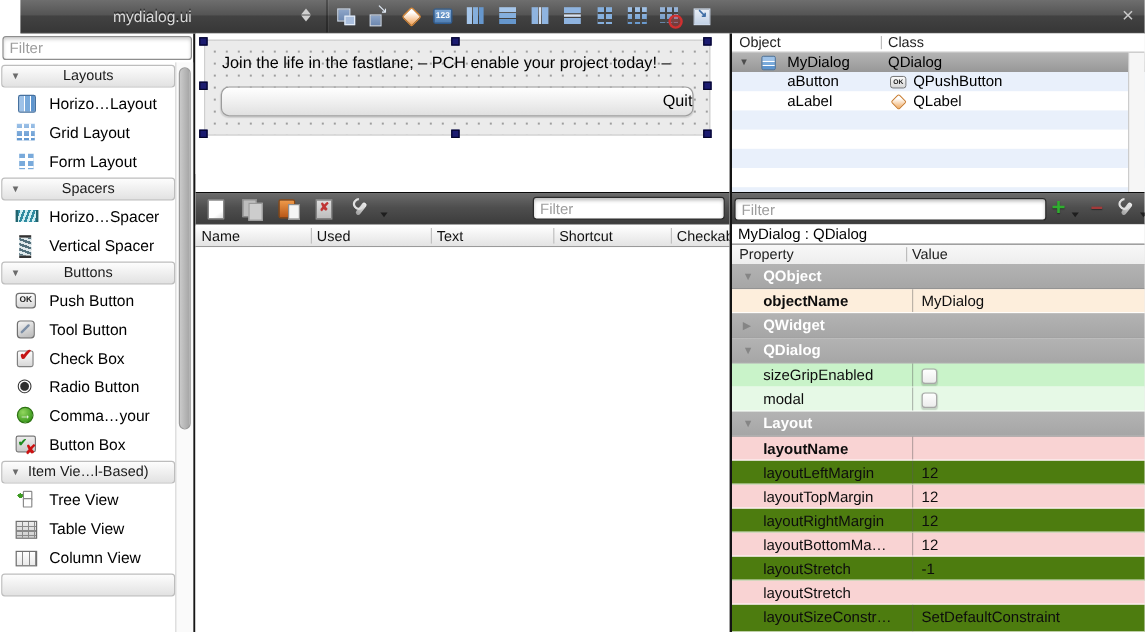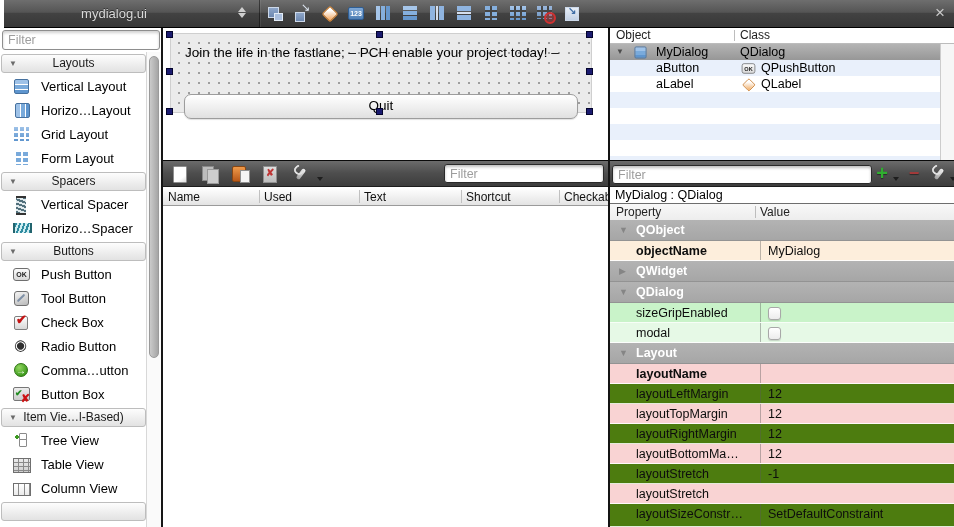--- a/index.html
+++ b/index.html
@@ -1,20 +1,20 @@
 <!DOCTYPE html>
 <html><head>
 <meta charset="utf-8">
 <style>
   html,body{margin:0;padding:0;background:#888;}
   .app{position:relative;width:954px;height:527px;background:#fff;overflow:hidden;
        font-family:"Liberation Sans",sans-serif;-webkit-font-smoothing:antialiased;}
 
   
-  .titlebar{position:absolute;left:4px;top:0;right:0;height:27px;
+  .titlebar{position:absolute;left:17px;top:0;right:0;height:27px;
     background:linear-gradient(#6e6e6e,#555 45%,#424242 50%,#373737);
     border-bottom:1px solid #000;}
   .tb-title{position:absolute;left:30px;top:6px;width:160px;text-align:center;
     color:#d9d9d9;font-size:13px;text-shadow:0 -1px 0 rgba(0,0,0,.5);}
   .tb-spinner{position:absolute;left:234px;top:6px;width:10px;}
   .tb-spinner i{display:block;width:0;height:0;border-left:4px solid transparent;border-right:4px solid transparent;margin:1px 0;}
   .tb-spinner .up{border-bottom:5px solid #cfcfcf;}
   .tb-spinner .dn{border-top:5px solid #cfcfcf;}
   .tb-sep{position:absolute;left:255px;top:0;width:1px;height:27px;background:rgba(0,0,0,.45);box-shadow:1px 0 0 rgba(255,255,255,.08);}
   .tb-icons{position:absolute;left:262px;top:4px;display:flex;gap:9px;}
@@ -93,22 +93,22 @@
   .ic-column-view::before{content:"";position:absolute;left:0;top:3px;width:16px;height:11px;border:1px solid #6f6f6f;background-image:repeating-linear-gradient(to right,transparent 0 4.5px,#8a8a8a 4.5px 5.5px),linear-gradient(#fff,#eaeaea);}
   .ic-label-tag::before{content:"";position:absolute;left:3px;top:3px;width:10px;height:10px;background:linear-gradient(135deg,#fff 25%,#f0a95e);border:1px solid #c87b2e;border-radius:2px;transform:rotate(45deg);}
 
   
   .center{position:absolute;left:163px;top:28px;width:445px;bottom:0;background:#fff;}
   .form-editor{position:absolute;left:0;top:0;right:0;height:117px;background:#fff;}
   .dialog{position:absolute;left:7px;top:5px;width:420px;height:78px;background-color:#ebebeb;
     background-image:radial-gradient(circle,#9e9e9e 0.9px,transparent 1.1px);background-size:10px 10px;background-position:3px 4px;
     border:1px solid #cfcfcf;}
   .dialog-label{position:absolute;left:14px;top:11px;right:8px;font-size:13.5px;color:#000;white-space:nowrap;}
-  .dialog-btn{position:absolute;left:13px;top:60px;right:13px;height:23px;border:1px solid #9c9c9c;border-radius:7px;
-    background:linear-gradient(#ffffff,#ededed 60%,#e0e0e0);text-align:center;font-size:13.5px;line-height:22px;color:#000;
+  .dialog-btn{position:absolute;left:13px;top:38px;right:13px;height:23px;border:1px solid #9c9c9c;border-radius:7px;
+    background:linear-gradient(#ffffff,#ededed 60%,#e0e0e0);text-align:right;font-size:13.5px;line-height:22px;color:#000;
     box-shadow:0 1px 1px rgba(0,0,0,.12);}
   .handle{position:absolute;width:7px;height:7px;background:#1b1b70;border:1px solid #04042c;box-sizing:border-box;}
 
   .action-editor{position:absolute;left:0;right:0;top:132px;bottom:0;}
   .ae-toolbar{position:absolute;left:0;right:0;top:0;height:27px;border-top:1px solid #0a0a0a;border-bottom:1px solid #1d1d1d;
     background:linear-gradient(#6b6b6b,#4e4e4e 48%,#3d3d3d);display:flex;align-items:center;padding-left:8px;gap:12px;box-sizing:border-box;}
   .ae-filter{position:absolute;left:281px;top:4px;width:148px;height:15px;border:1px solid #2a2a2a;border-radius:3px;
     box-shadow:inset 0 2px 3px rgba(0,0,0,.25);font-size:12.5px;padding:1px 5px;outline:none;font-family:inherit;}
   .ae-header{position:absolute;left:0;right:0;top:28px;height:17px;background:linear-gradient(#ffffff,#e3e3e3);
     border-bottom:1px solid #9a9a9a;font-size:12px;color:#111;}
@@ -194,64 +194,60 @@
         <span class="ti ti-adjust-size"></span>
       </div>
     <span class="tb-close">×</span>
   </div>
 
   <div class="sidebar">
     <input class="wb-filter" placeholder="Filter" style="">
     <div class="wb-list" id="wb-list">
         <div class="wb-header"><span class="tri">▼</span><span>Layouts</span></div>
         <div class="wb-item">
-          <span class="ic ic-vertical-layout"></span>
-          <span class="wb-lbl">Vertical Layout</span>
-        </div>
-        <div class="wb-item">
           <span class="ic ic-horizontal-layout"></span>
           <span class="wb-lbl">Horizo…Layout</span>
         </div>
         <div class="wb-item">
           <span class="ic ic-grid-layout"></span>
           <span class="wb-lbl">Grid Layout</span>
         </div>
         <div class="wb-item">
           <span class="ic ic-form-layout"></span>
           <span class="wb-lbl">Form Layout</span>
         </div>
         <div class="wb-header"><span class="tri">▼</span><span>Spacers</span></div>
         <div class="wb-item">
+          <span class="ic ic-horizontal-spacer"></span>
+          <span class="wb-lbl">Horizo…Spacer</span>
+        </div>
+        <div class="wb-item">
           <span class="ic ic-vertical-spacer"></span>
           <span class="wb-lbl">Vertical Spacer</span>
         </div>
-        <div class="wb-item">
-          <span class="ic ic-horizontal-spacer"></span>
-          <span class="wb-lbl">Horizo…Spacer</span>
-        </div>
         <div class="wb-header"><span class="tri">▼</span><span>Buttons</span></div>
         <div class="wb-item">
           <span class="ic ic-push-button"></span>
           <span class="wb-lbl">Push Button</span>
         </div>
         <div class="wb-item">
           <span class="ic ic-tool-button"></span>
           <span class="wb-lbl">Tool Button</span>
         </div>
         <div class="wb-item">
           <span class="ic ic-check-box"></span>
           <span class="wb-lbl">Check Box</span>
         </div>
         <div class="wb-item">
           <span class="ic ic-radio-button"></span>
           <span class="wb-lbl">Radio Button</span>
         </div>
         <div class="wb-item">
           <span class="ic ic-command-button"></span>
-          <span class="wb-lbl">Comma…utton</span>
+          <span class="wb-lbl">Comma…your</span>
         </div>
         <div class="wb-item">
           <span class="ic ic-button-box"></span>
           <span class="wb-lbl">Button Box</span>
         </div>
         <div class="wb-header"><span class="tri">▼</span><span>Item Vie…l-Based)</span></div>
         <div class="wb-item">
           <span class="ic ic-tree-view"></span>
           <span class="wb-lbl">Tree View</span>
         </div>

